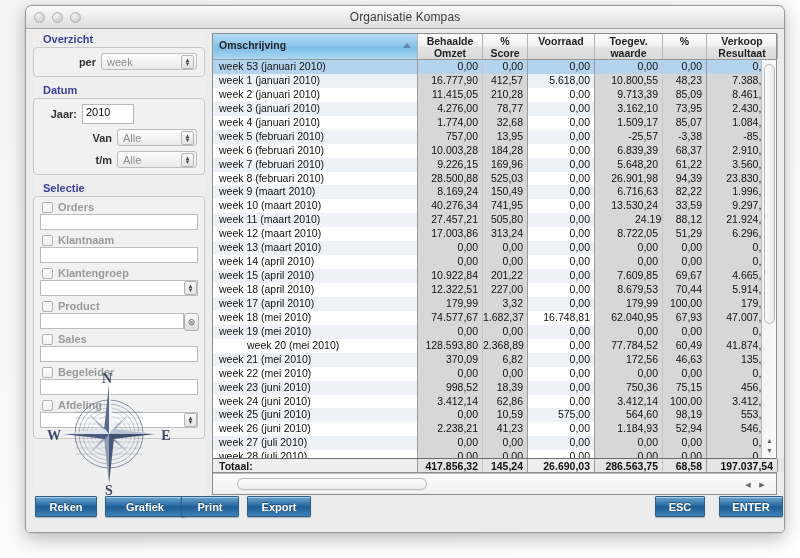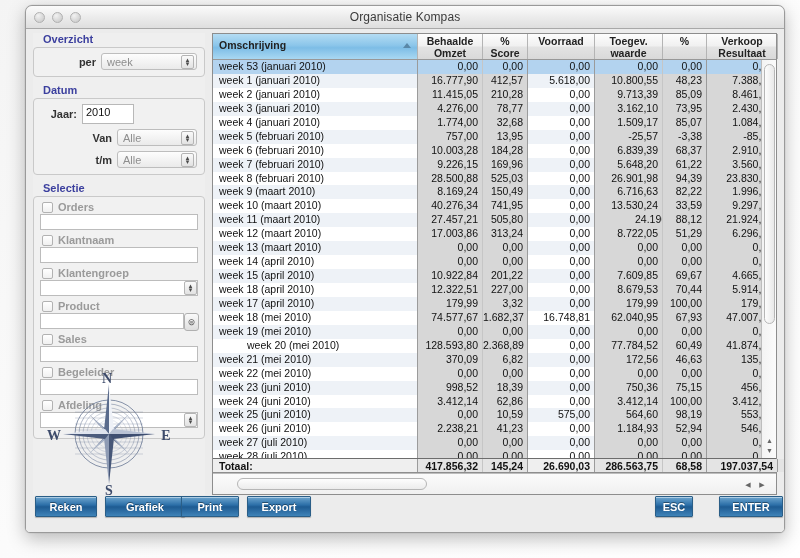--- a/index.html
+++ b/index.html
@@ -814,17 +814,17 @@
       </div>
 
     </div>
   </div>
 
   <div id="buttons">
       <div class="btn" style="left: 35px; width: 62px; top: 496px;">Reken</div>
       <div class="btn" style="left: 105px; width: 80px; top: 496px;">Grafiek</div>
       <div class="btn" style="left: 181px; width: 58px; top: 496px;">Print</div>
       <div class="btn" style="left: 247px; width: 64px; top: 496px;">Export</div>
-      <div class="btn" style="left: 655px; width: 38px; top: 496px;">ESC</div>
+      <div class="btn" style="left: 655px; width: 50px; top: 496px;">ESC</div>
       <div class="btn" style="left: 719px; width: 64px; top: 496px;">ENTER</div>
     </div>
 
 </div>
 
 </body></html>

